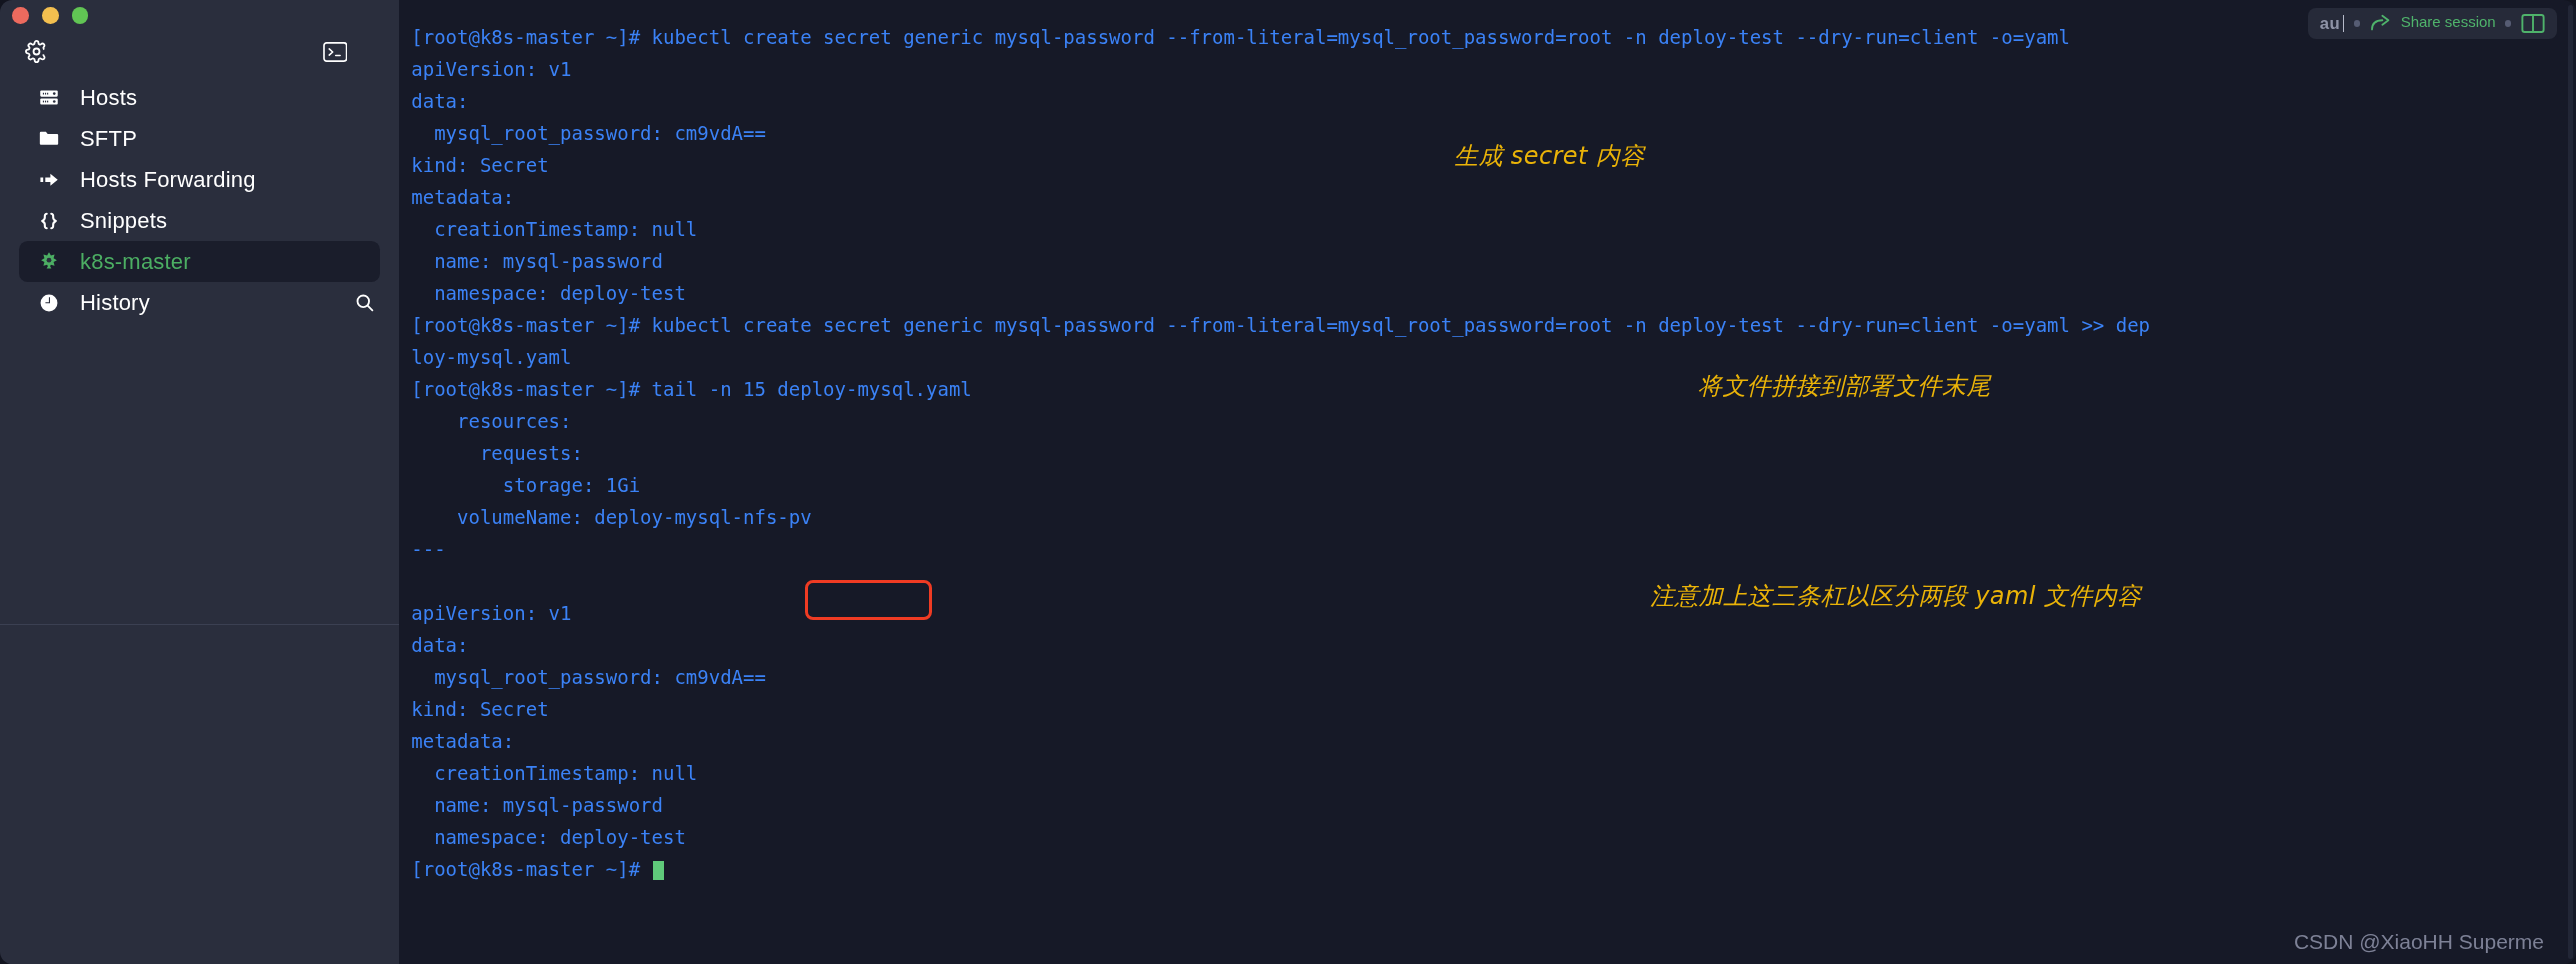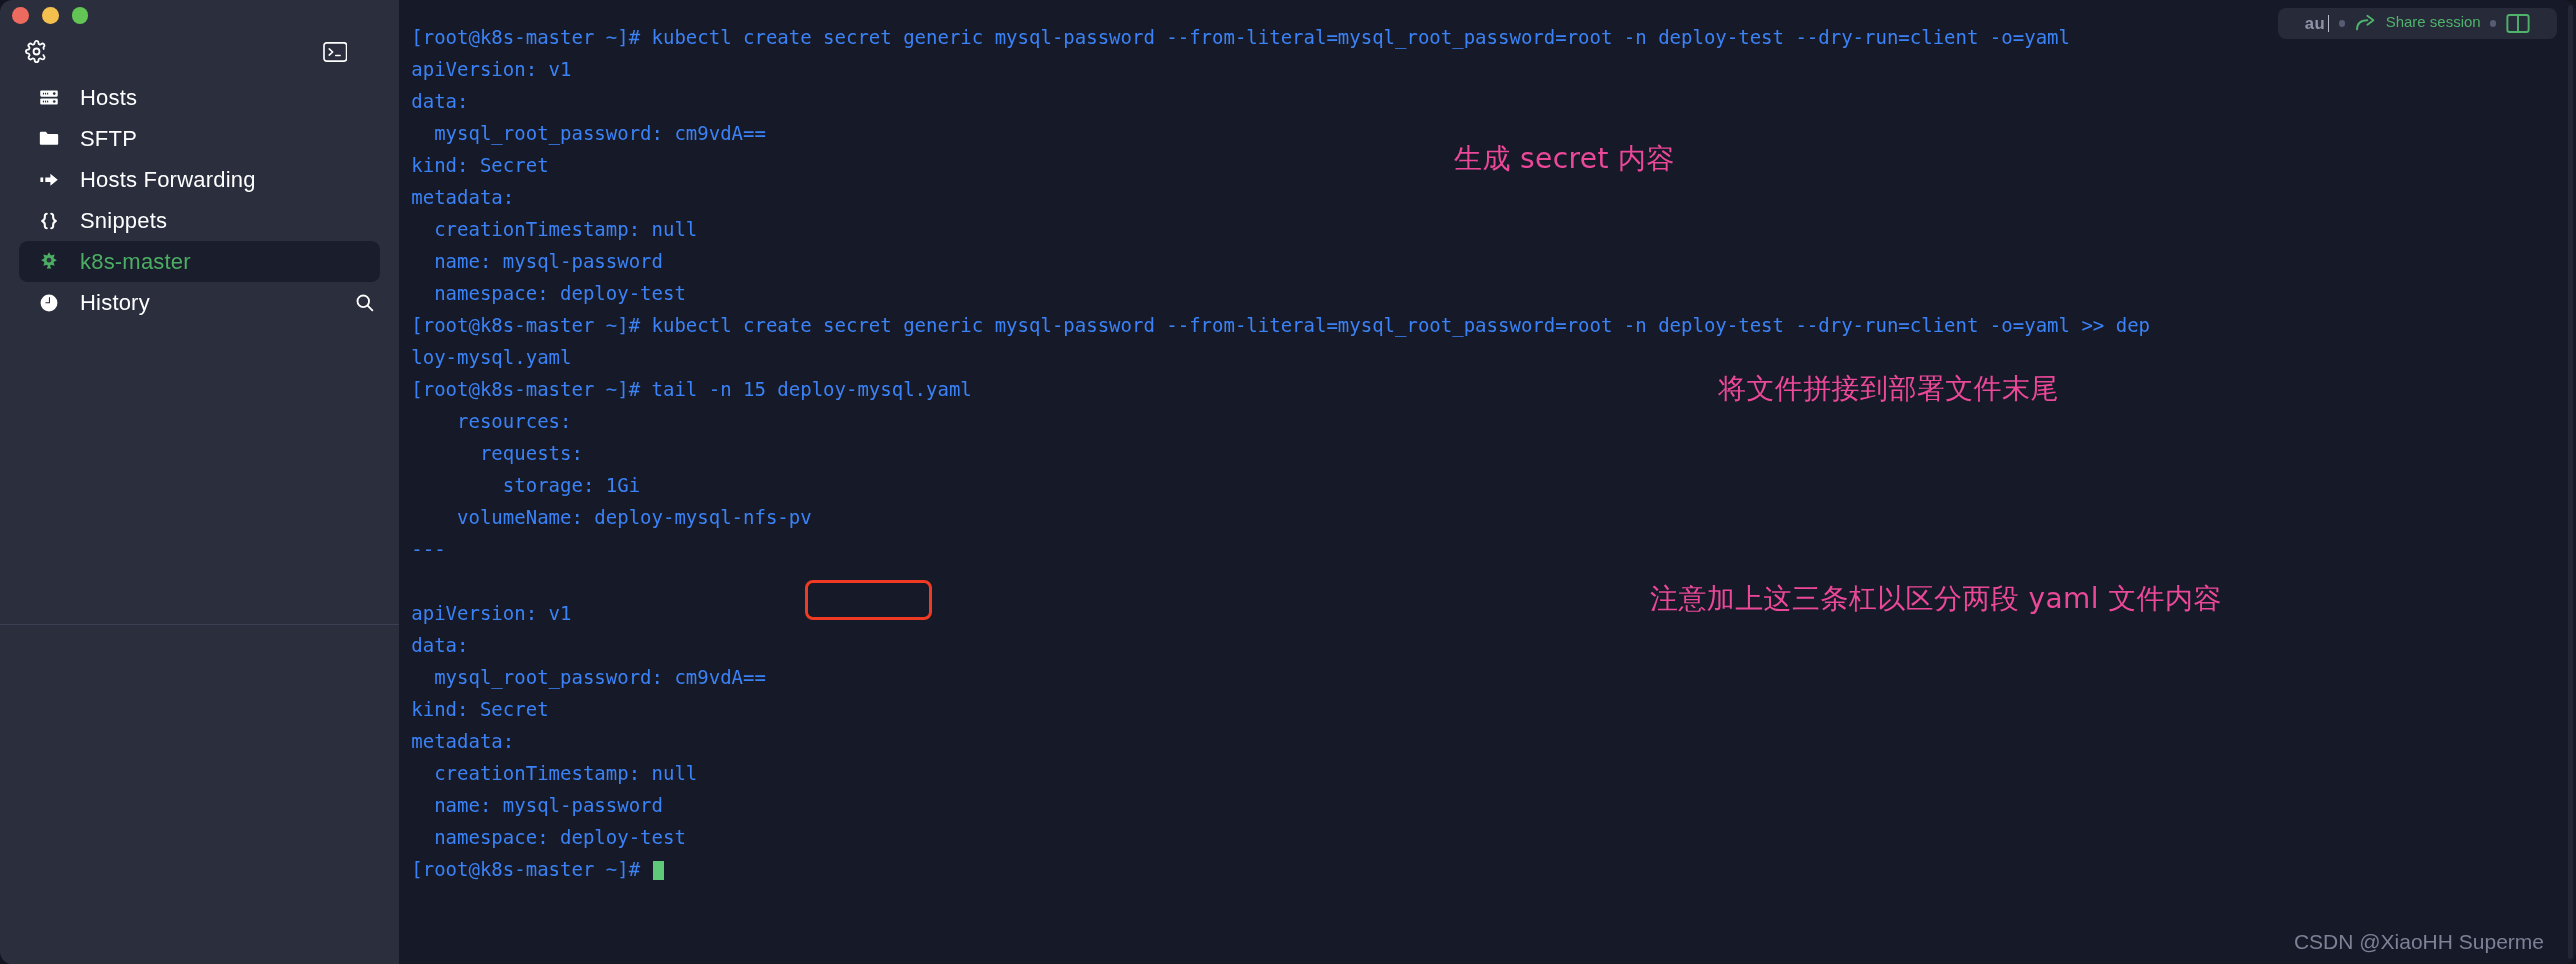--- a/index.html
+++ b/index.html
@@ -133,21 +133,21 @@
   }
 
   
   .toolbar {
     position:absolute;
     top:8px; right:19px;
     height:31px;
     display:flex;
     align-items:center;
     gap:9.6px;
-    padding:0 27px;
+    padding:0 12px;
     background:#262a39;
     border-radius:8px;
     z-index:6;
   }
   .tb-au {
     font-family:"Liberation Sans", sans-serif;
     font-size:16.7px; font-weight:bold;
     color:#8e93a6;
     letter-spacing:0.4px;
     display:flex; align-items:center;
@@ -163,29 +163,30 @@
     display:flex; align-items:flex-start; gap:8px;
     color:#4fb36b;
     font-size:15px;
     font-family:"Liberation Sans", sans-serif;
   }
   .tb-split { display:flex; align-items:center; color:#4fb36b; }
 
   
   .anno {
     position:absolute;
-    color:#ec4899;
+    color:#eab308;
     font-family:"DejaVu Sans", sans-serif;
-    font-size:28px;
+    font-size:24px;
     white-space:nowrap;
     z-index:5;
     letter-spacing:0.4px;
+    font-style:italic;
   }
   #anno-1 { left:1055px; top:140px; }
-  #anno-2 { left:1299px; top:370px;margin-left:20px; }
+  #anno-2 { left:1299px; top:370px; }
   #anno-3 { left:1251px; top:580px; }
 
   .anno-box {
     position:absolute;
     left:406px; top:580px;
     width:127px; height:40px;
     border:3.5px solid #ef3b23;
     border-radius:8px;
     z-index:4;
   }

